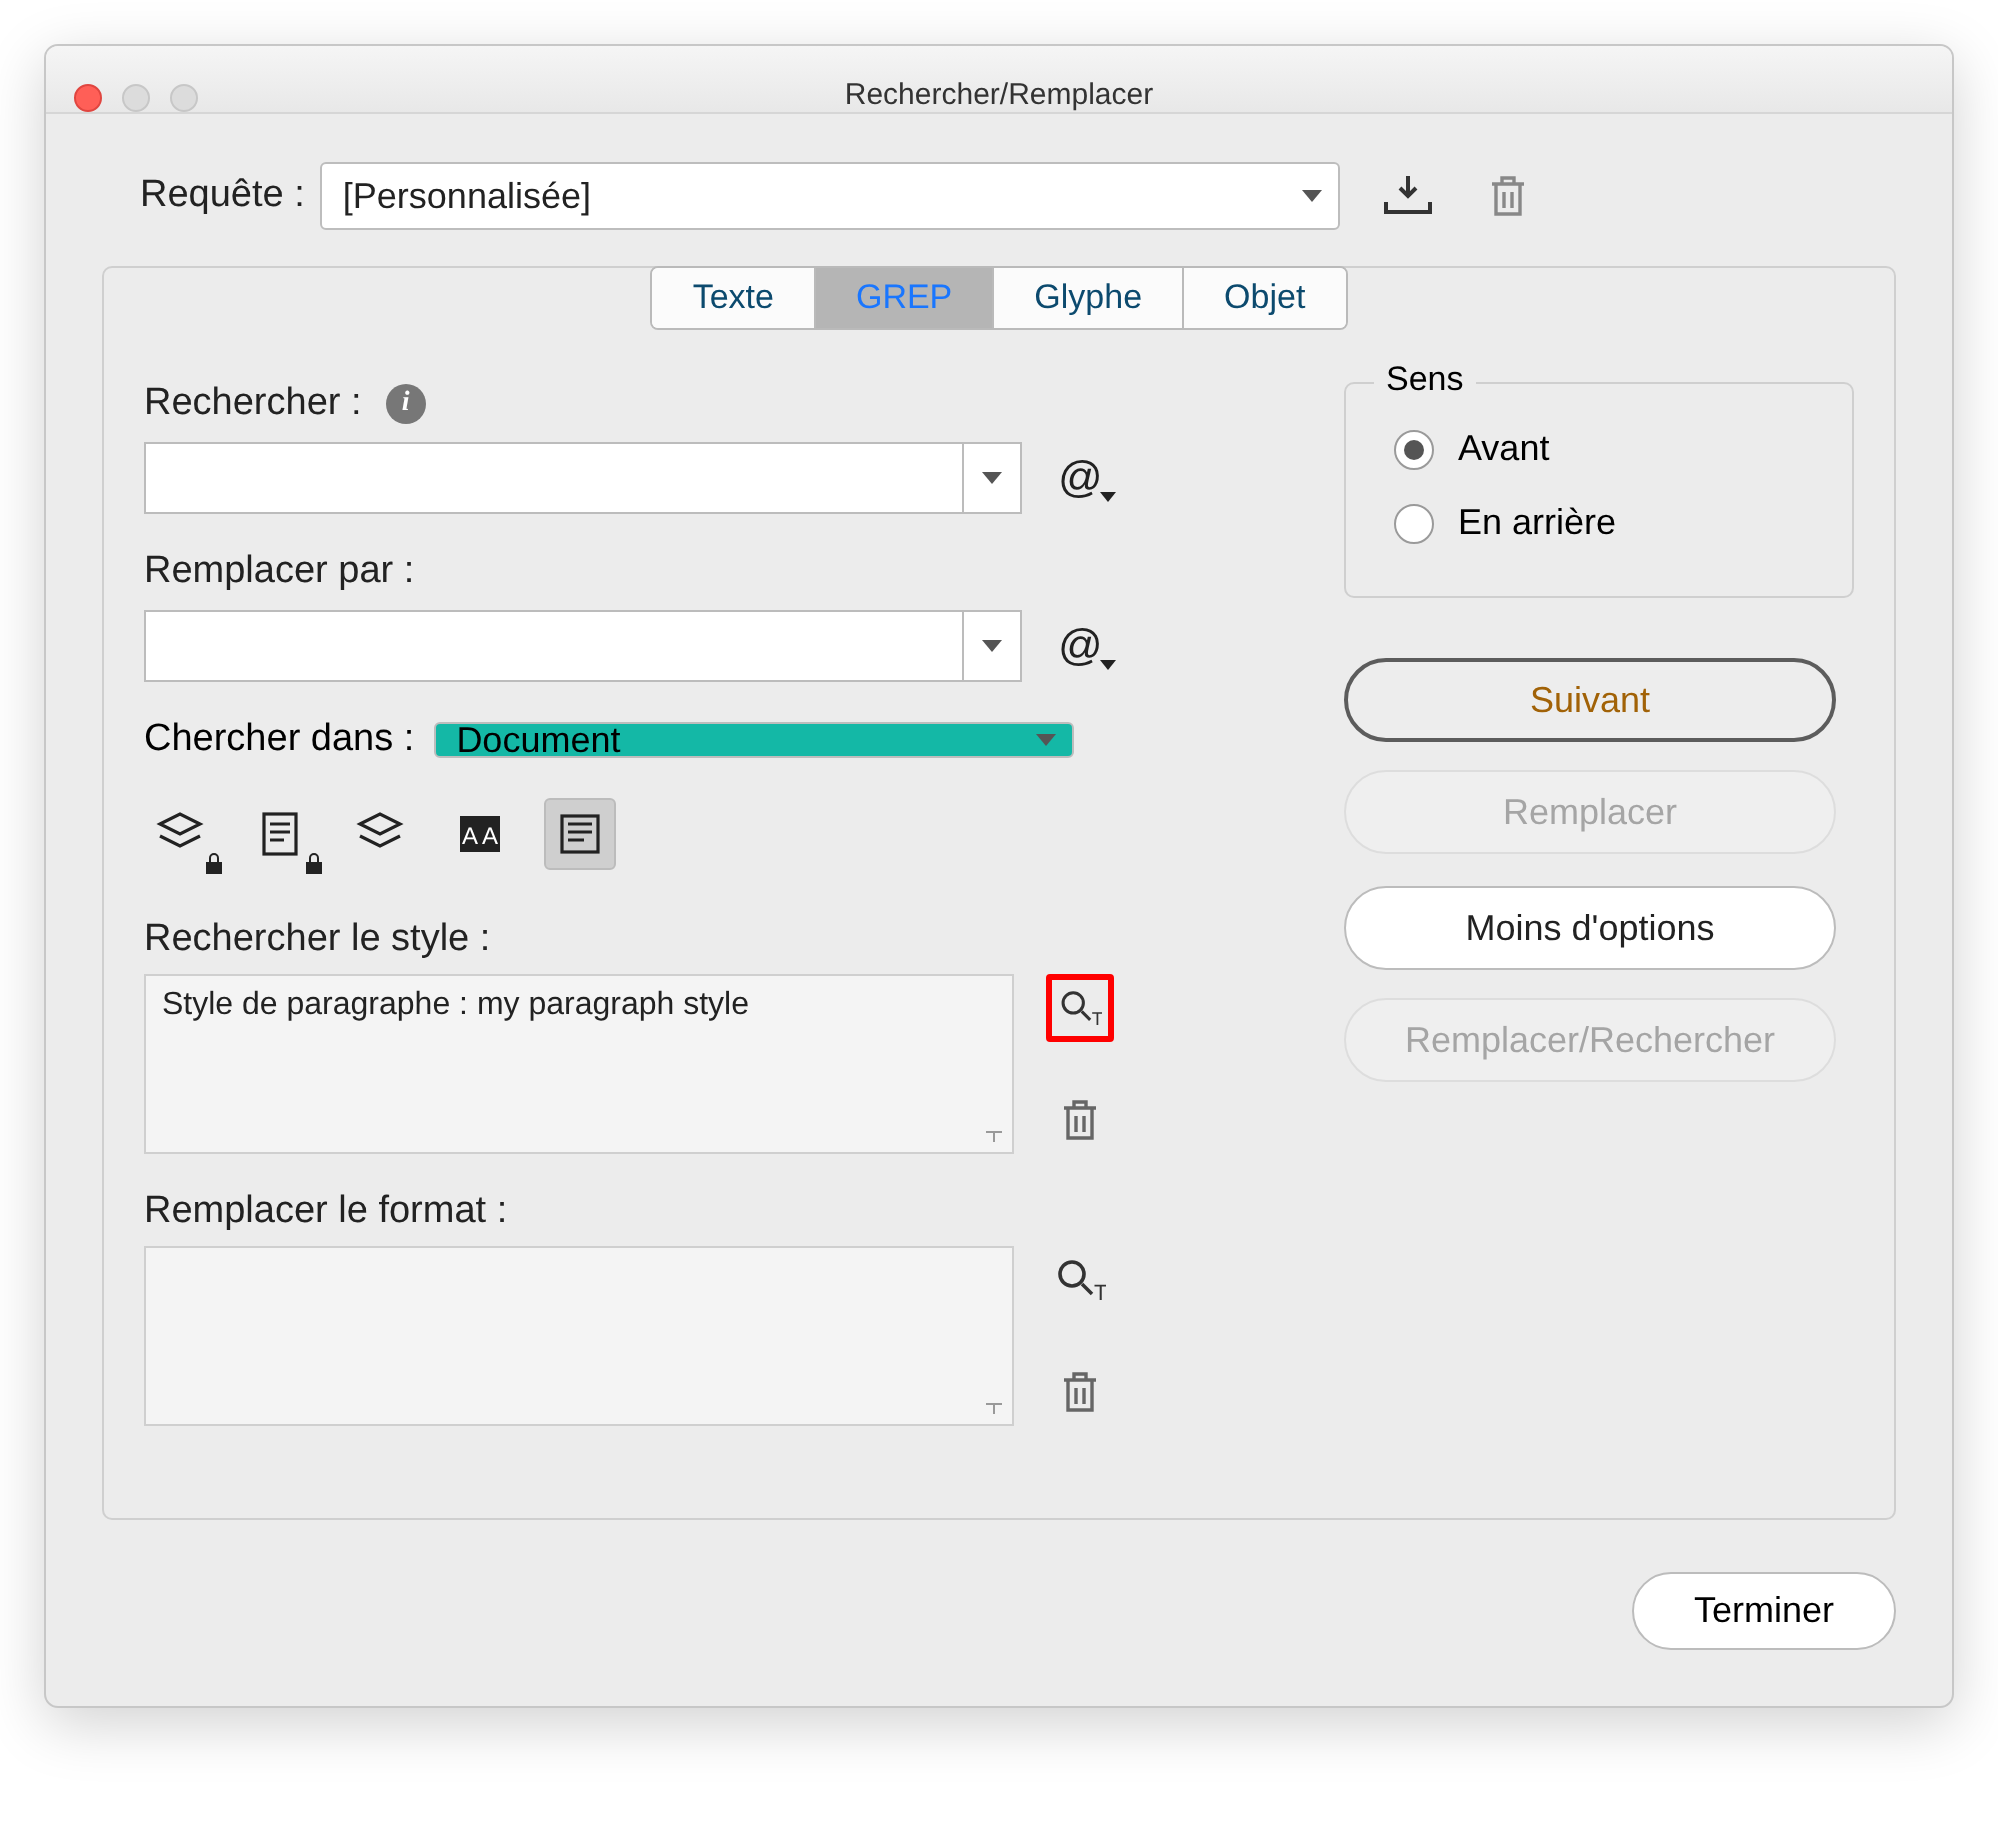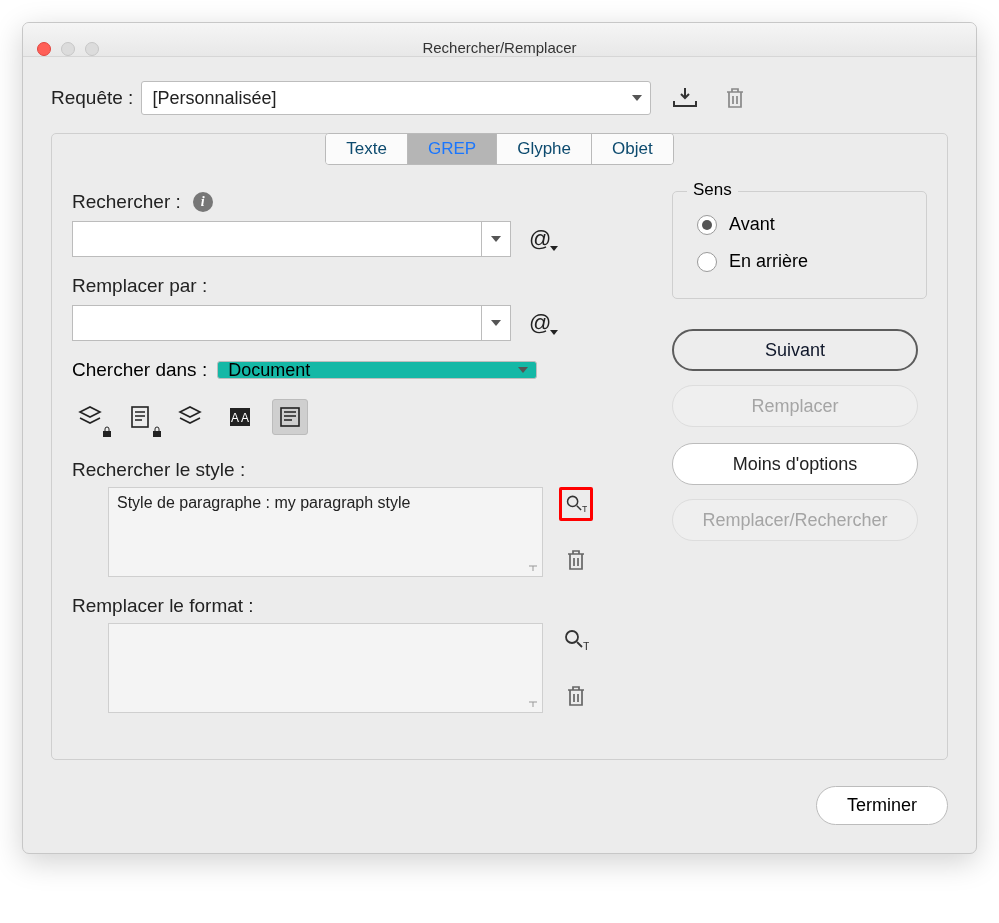--- a/index.html
+++ b/index.html
@@ -35,21 +35,21 @@
   }
   .dot {
     width: 14px; height: 14px; border-radius: 50%;
     border: 1px solid rgba(0,0,0,0.06);
   }
   .dot.red { background: #ff5f57; border-color: #e04640; }
   .dot.grey { background: #dcdcdc; border-color: #c7c7c7; }
   .title { flex: 1; text-align: center; font-size: 15px; color: #333; }
   .content { padding: 24px 28px 28px 28px; }
   .row { display: flex; align-items: center; }
-  .query-row { margin-bottom: 18px; }
+  .query-row { margin-bottom: 18px; margin-left: 19px; }
   .query-label { font-size: 19px; color: #222; margin-right: 8px; }
   .select-lg {
     flex: 0 0 510px;
     height: 34px;
     background: #fff;
     border: 1px solid #bdbdbd;
     border-radius: 3px;
     display: flex;
     align-items: center;
     padding: 0 8px 0 10px;
@@ -160,21 +160,21 @@
     color: #222;
   }
   .opt.active { background: #cfcfcf; border: 1px solid #bcbcbc; }
   .small-lock {
     position: absolute; right: -5px; bottom: -3px;
   }
   .section-label {
     font-size: 19px; color: #222; margin-bottom: 6px;
   }
   .format-row {
-    display: flex; align-items: center; margin-bottom: 18px; margin-left: 36px;
+    display: flex; align-items: center; margin-bottom: 18px;
   }
   .format-box {
     width: 435px; height: 90px;
     border: 1px solid #cfcfcf;
     background: #f4f4f4;
     padding: 6px 8px;
     font-size: 16px; color: #222;
     position: relative;
   }
   .format-box .rt-chev {
@@ -217,21 +217,21 @@
     width: 10px; height: 10px; border-radius: 50%;
     background: #555;
   }
   .sbtn {
     width: 246px; height: 42px;
     border-radius: 21px;
     display: flex; align-items: center; justify-content: center;
     font-size: 18px;
     margin-bottom: 14px;
   }
-  .sbtn.primary { border: 2px solid #5c5c5c; color: #0f172a; background: #ededed; }
+  .sbtn.primary { border: 2px solid #5c5c5c; color: #a16207; background: #ededed; }
   .sbtn.secondary { border: 1px solid #bcbcbc; color: #222; background: #fff; }
   .sbtn.disabled { border: 1px solid #dddddd; color: #a5a5a5; background: #efefef; }
   .footer {
     display: flex; justify-content: flex-end; margin-top: 26px;
   }
   .terminer {
     padding: 8px 30px;
     border-radius: 20px;
     border: 1px solid #bcbcbc;
     background: #fff;

